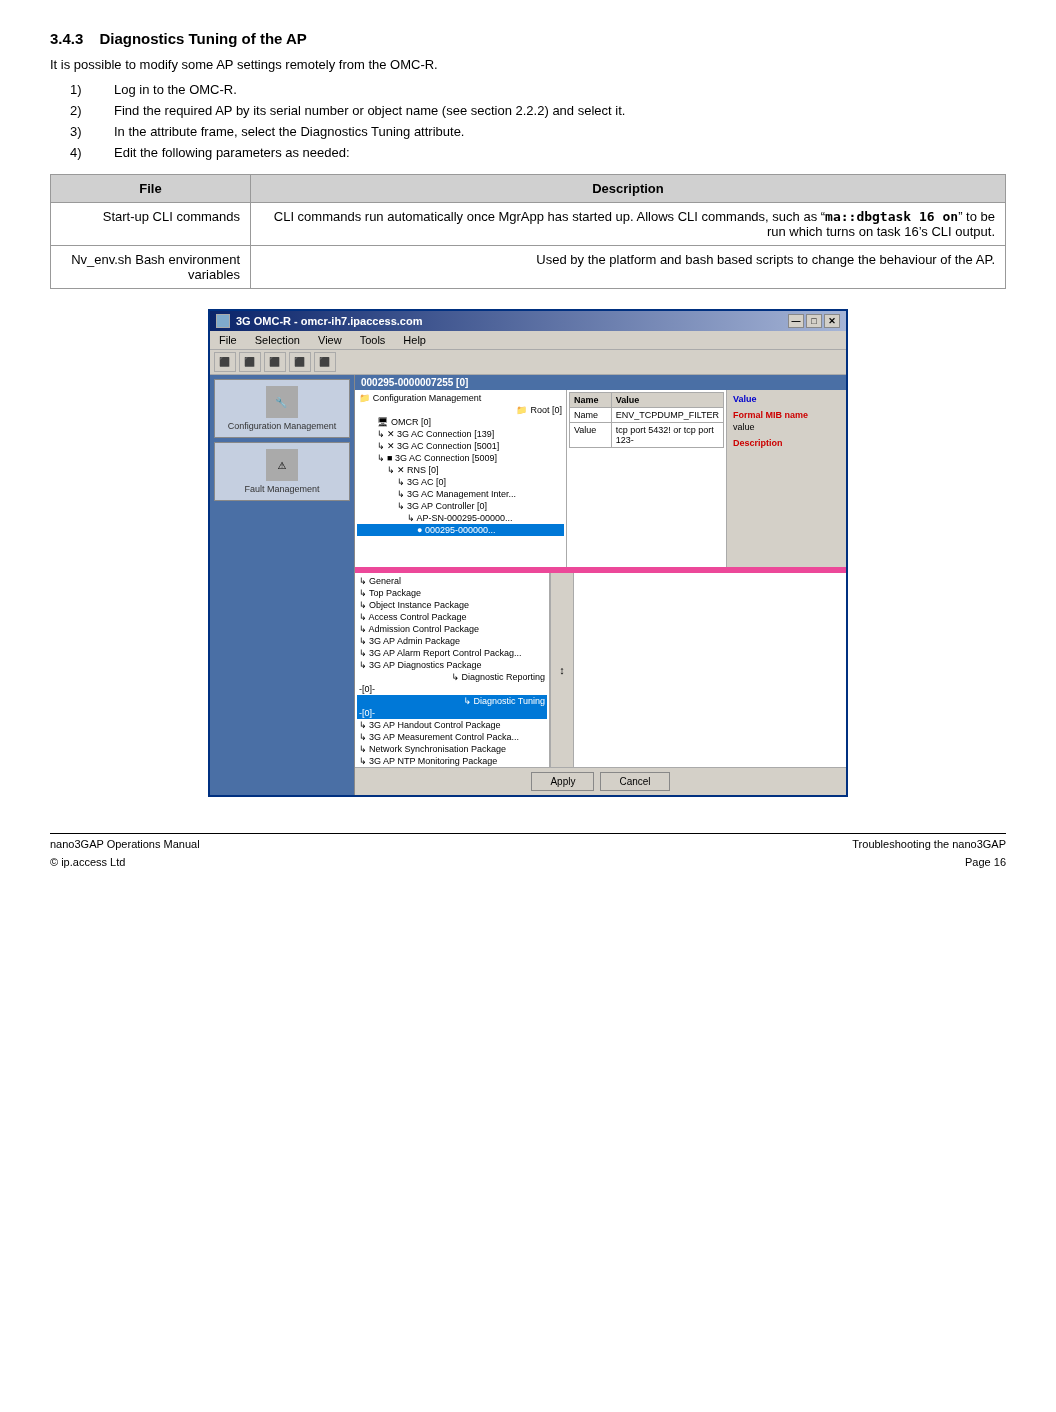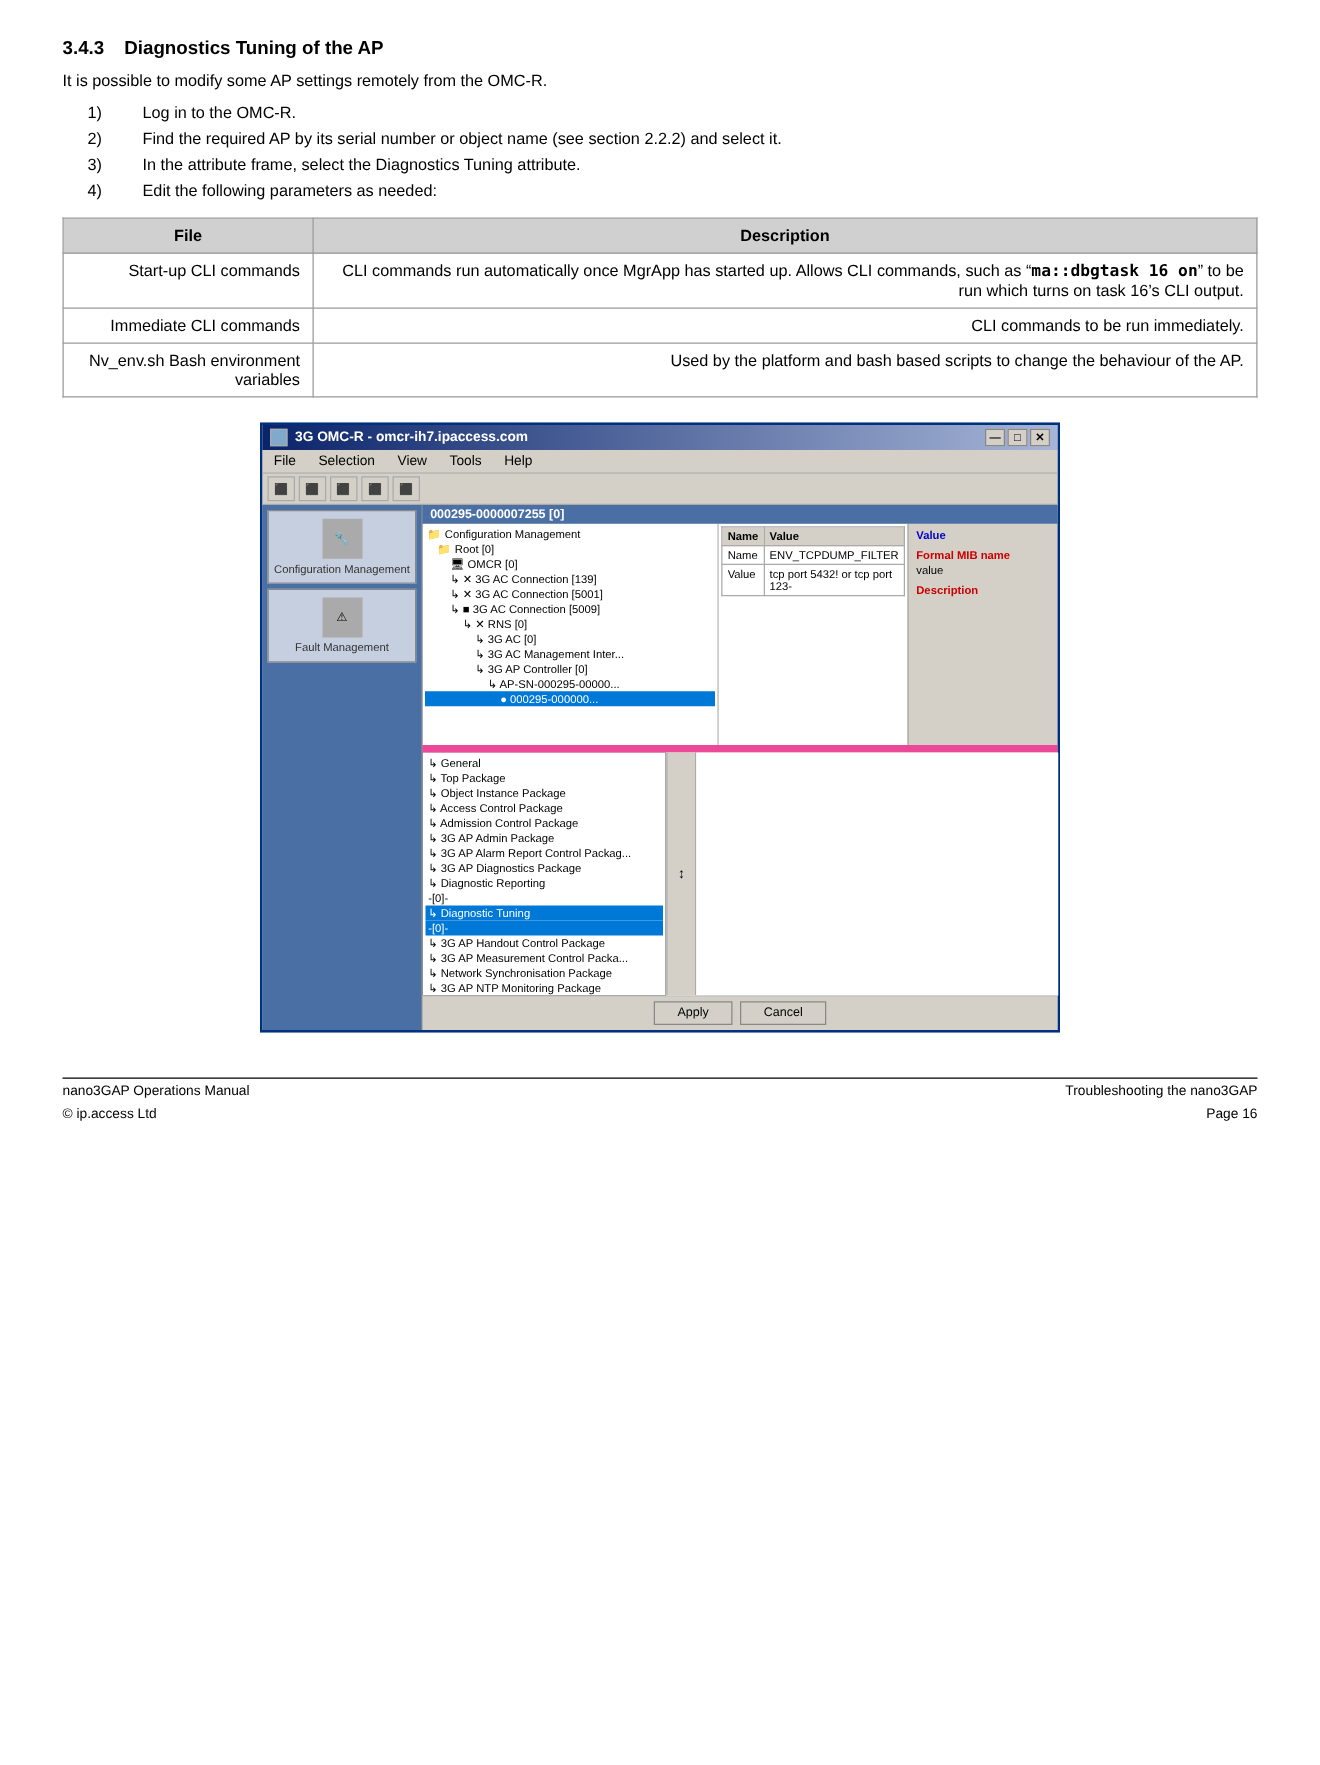--- a/index.html
+++ b/index.html
@@ -206,33 +206,33 @@
 
     
     .panels {
       display: flex;
       flex: 1;
       overflow: hidden;
     }
 
     
     .tree-panel {
-      width: 237px;
+      width: 212px;
       background: #fff;
       border-right: 1px solid #aaa;
       overflow-y: auto;
       font-size: 9px;
       padding: 2px;
     }
     .tree-node {
       padding: 1px 2px;
       white-space: nowrap;
       cursor: pointer;
     }
-    .indent1 { padding-left: 10px; }
+    .indent1 { padding-left: 10px; text-align: right; }
     .indent2 { padding-left: 20px; }
     .indent3 { padding-left: 30px; }
     .indent4 { padding-left: 40px; }
     .indent5 { padding-left: 50px; }
     .indent6 { padding-left: 60px; }
     .tree-selected { background: #0078d7; color: #fff; }
 
     
     .attr-panel {
       flex: 1;
@@ -390,24 +390,20 @@
       <th>File</th>
       <th>Description</th>
     </tr>
   </thead>
   <tbody>
     <tr>
       <td>Start-up CLI commands</td>
       <td>
         CLI commands run automatically once MgrApp has started up. Allows CLI commands, such as “<span class="bold-mono">ma::dbgtask 16 on</span>” to be run which turns on task 16’s CLI output.
       </td>
-    </tr>
-    <tr>
-      <td>Immediate CLI commands</td>
-      <td>CLI commands to be run immediately.</td>
     </tr>
     <tr>
       <td>Nv_env.sh Bash environment variables</td>
       <td>Used by the platform and bash based scripts to change the behaviour of the AP.</td>
     </tr>
   </tbody>
 </table>
 
 <div class="screenshot-wrapper">
   <div class="window">

